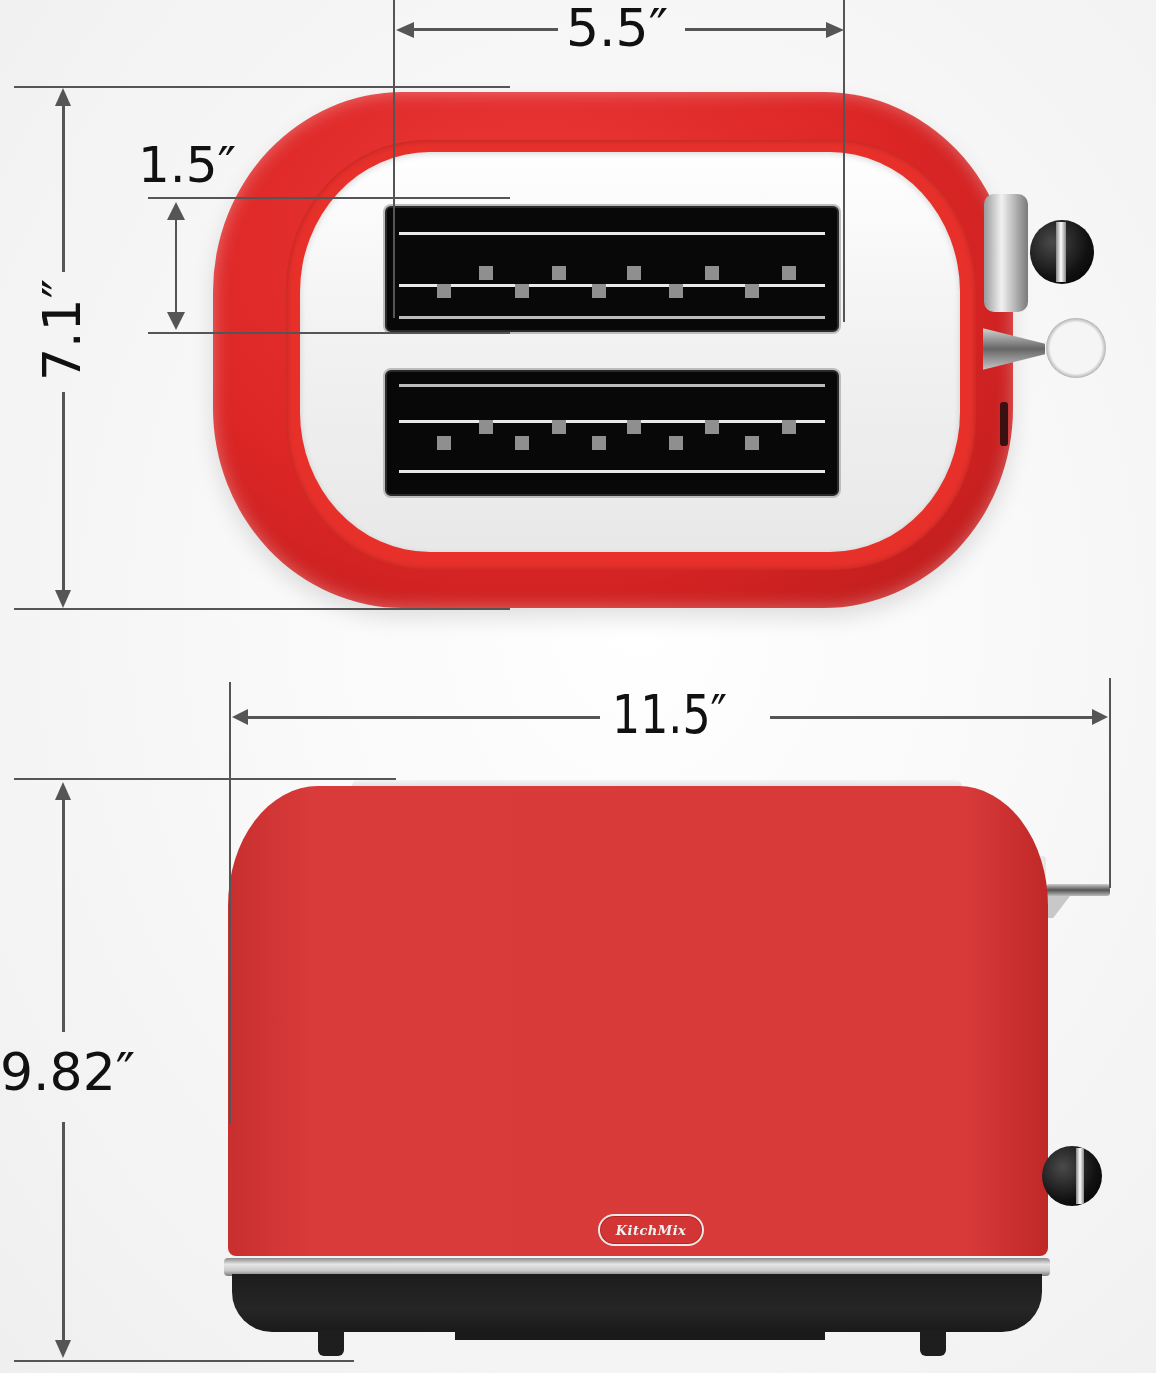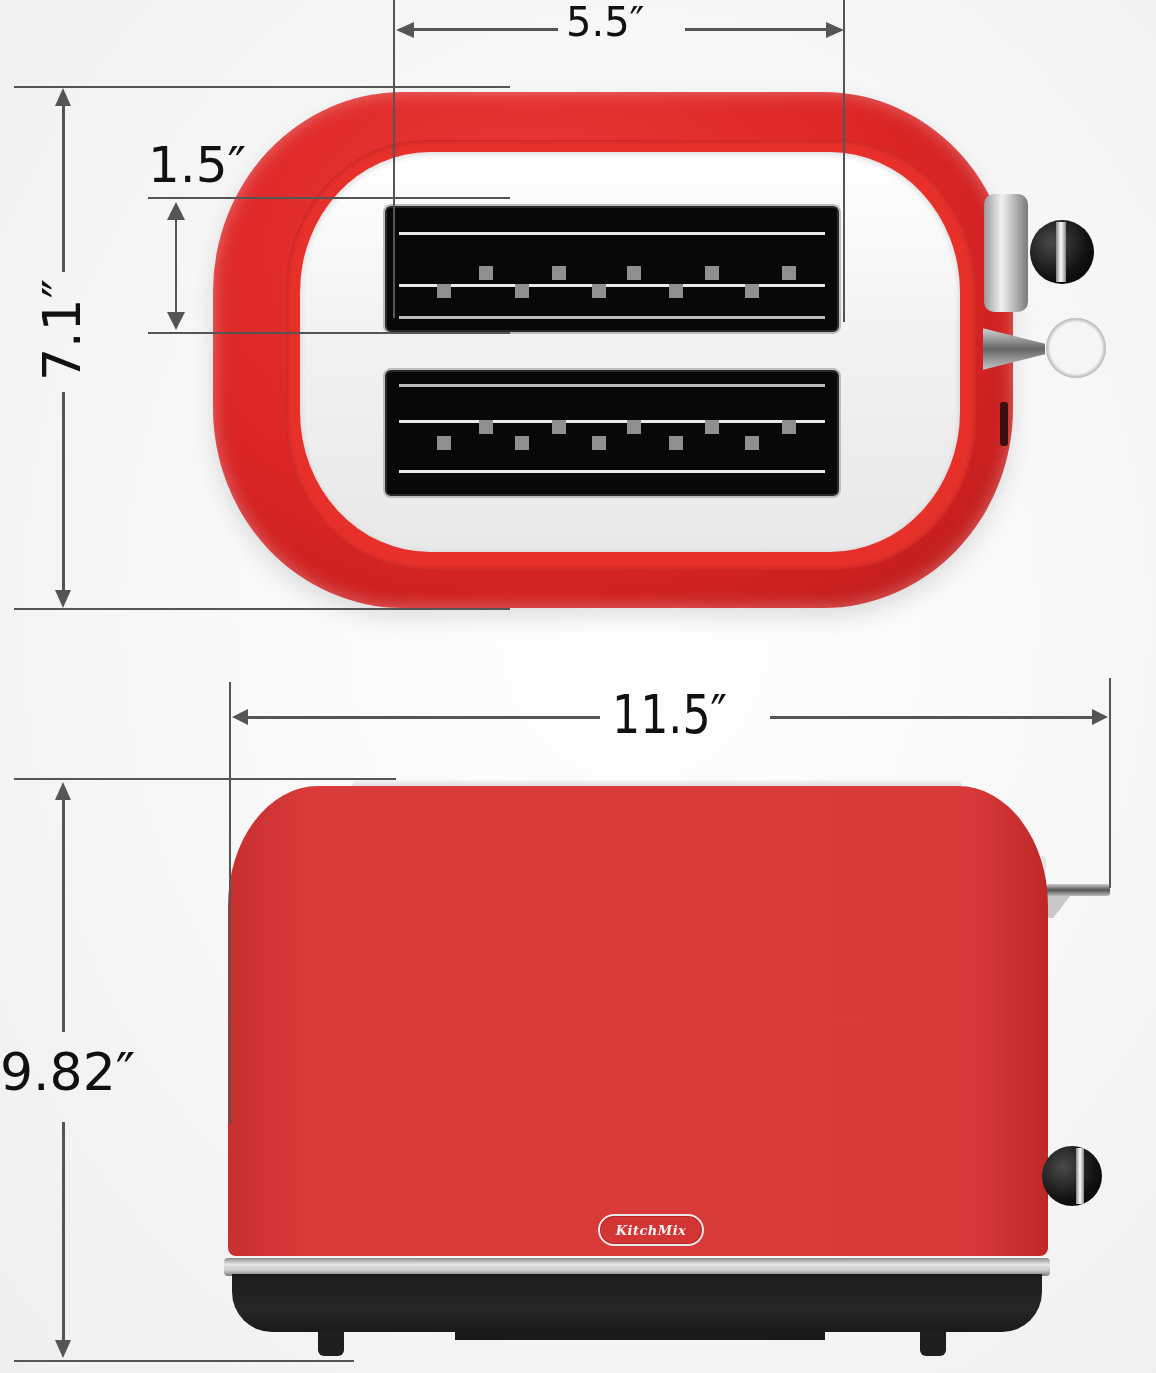--- a/index.html
+++ b/index.html
@@ -123,36 +123,36 @@
   <div class="abs" style="left:1046px; top:318px; width:60px; height:60px; border-radius:50%; background:radial-gradient(circle,#f5f5f5 60%,#999 75%,#d8d8d8 85%,#666 100%);"></div>
   <div class="abs" style="left:1000px; top:402px; width:8px; height:44px; background:#3a1010; border-radius:3px;"></div>
 </div>
 
 <div class="dim-line" style="left:393px; top:0; width:2px; height:318px;"></div>
 <div class="dim-line" style="left:843px; top:0; width:2px; height:322px;"></div>
 <div class="dim-line" style="left:410px; top:28px; width:148px; height:3px;"></div>
 <div class="dim-line" style="left:685px; top:28px; width:145px; height:3px;"></div>
 <div class="arrow" style="left:396px; top:22px; border-top:8px solid transparent; border-bottom:8px solid transparent; border-right:18px solid #555;"></div>
 <div class="arrow" style="left:826px; top:22px; border-top:8px solid transparent; border-bottom:8px solid transparent; border-left:18px solid #555;"></div>
-<div class="dim-label" style="left:566px; top:2px; font-size:40px;">5.5″</div>
+<div class="dim-label" style="left:566px; top:2px; font-size:52px;">5.5″</div>
 
 <div class="dim-line" style="left:14px; top:86px; width:496px; height:2px;"></div>
 <div class="dim-line" style="left:14px; top:608px; width:496px; height:2px;"></div>
 <div class="dim-line" style="left:62px; top:104px; width:3px; height:168px;"></div>
 <div class="dim-line" style="left:62px; top:392px; width:3px; height:198px;"></div>
 <div class="arrow" style="left:55px; top:88px; border-left:8px solid transparent; border-right:8px solid transparent; border-bottom:18px solid #555;"></div>
 <div class="arrow" style="left:55px; top:590px; border-left:8px solid transparent; border-right:8px solid transparent; border-top:18px solid #555;"></div>
 <div class="dim-label" style="left:-8px; top:304px; font-size:52px; transform:rotate(-90deg); transform-origin:center; width:140px; text-align:center;">7.1″</div>
 
 <div class="dim-line" style="left:148px; top:197px; width:362px; height:2px;"></div>
 <div class="dim-line" style="left:148px; top:332px; width:362px; height:2px;"></div>
 <div class="dim-line" style="left:175px; top:216px; width:2px; height:96px;"></div>
 <div class="arrow" style="left:167px; top:202px; border-left:9px solid transparent; border-right:9px solid transparent; border-bottom:18px solid #555;"></div>
 <div class="arrow" style="left:167px; top:312px; border-left:9px solid transparent; border-right:9px solid transparent; border-top:18px solid #555;"></div>
-<div class="dim-label" style="left:148px; top:140px; font-size:50px;text-align:center;">1.5″</div>
+<div class="dim-label" style="left:138px; top:140px; font-size:50px;text-align:center;">1.5″</div>
 
 <div>
   <div class="side-panel"></div>
   <div class="abs" style="left:1046px; top:884px; width:64px; height:12px; border-radius:3px; background:linear-gradient(180deg,#ccc,#555 50%,#bbb);"></div>
   <div class="abs" style="left:1046px; top:896px; width:24px; height:22px; background:#c8c8c8; clip-path:polygon(0 0,100% 0,30% 100%,0 100%);"></div>
   <div class="side-top"></div>
   <div class="side-body"></div>
   <div class="knob-ball" style="left:1042px; top:1146px; width:60px; height:60px;"></div>
   <div class="knob-band" style="left:1076px; top:1148px; width:8px; height:56px;"></div>
   <div class="side-trim"></div>

